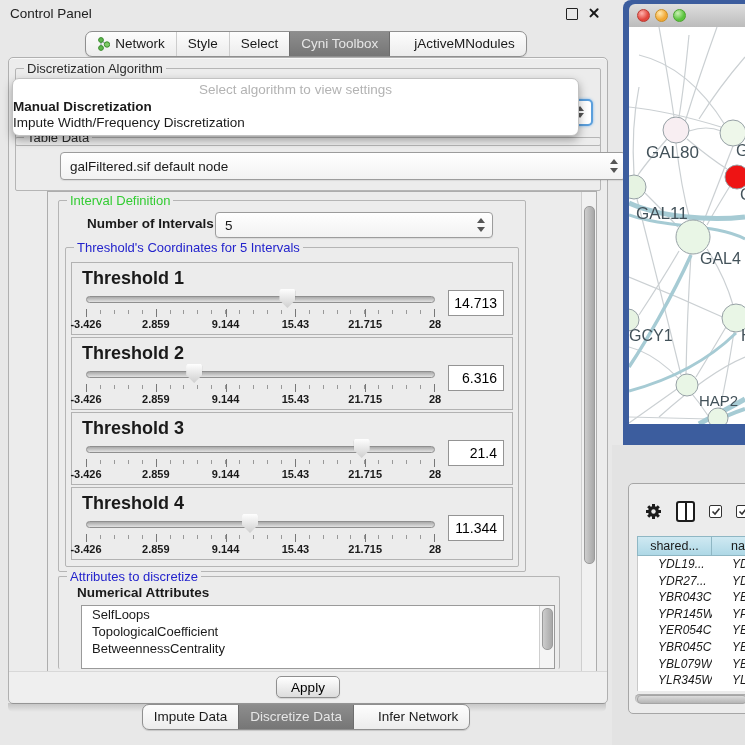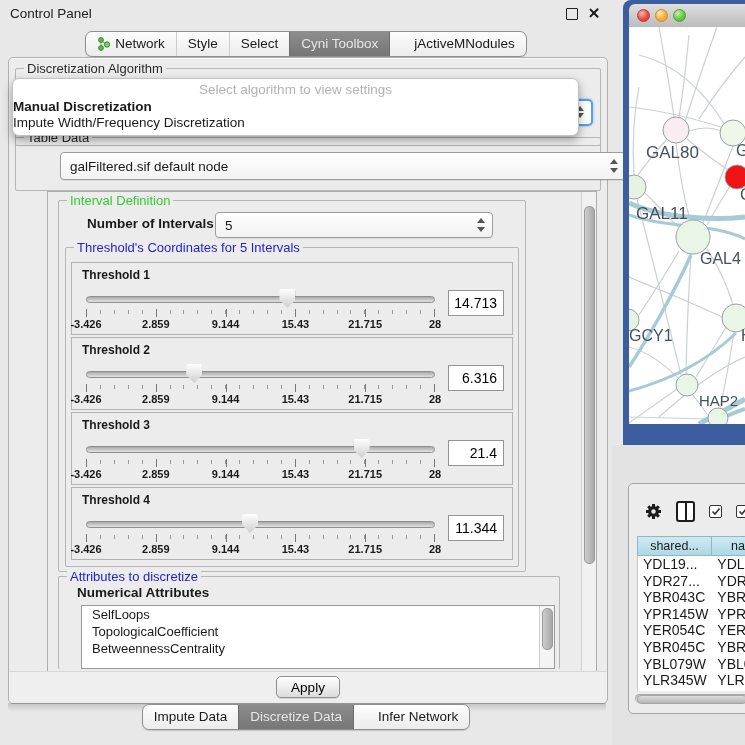--- a/index.html
+++ b/index.html
@@ -57,21 +57,21 @@
   .vsb .vthumb{position:absolute;left:2px;width:9px;border-radius:5px;background:linear-gradient(to right,#cdcdcd,#a8a8a8);border:1px solid #9a9a9a;}
 
   .g-interval{left:10px;top:8px;width:466px;height:370px;}
   .noi-row{position:absolute;left:0;top:10px;width:100%;height:26px;}
   .noi-label{position:absolute;left:28px;top:5px;font-weight:bold;font-size:13.5px;}
   .cmb-noi{left:156px;top:1px;width:276px;height:24px;}
 
   .g-thr{left:6px;top:46px;width:452px;height:318px;}
   .thr-stack{position:absolute;left:5px;top:14px;right:5px;}
   .thr-box{position:relative;border:1px solid #b2b2b2;height:71px;margin-bottom:2px;background:#ececec;}
-  .thr-title{position:absolute;left:10px;top:5px;font-weight:bold;font-size:12px;}
+  .thr-title{position:absolute;left:10px;top:5px;font-weight:bold;font-size:18px;}
   .thr-row{position:absolute;left:14px;right:8px;top:24px;bottom:2px;display:flex;align-items:flex-start;}
   .slider{position:relative;flex:1;height:44px;}
   .track{position:absolute;left:0;right:0;top:9px;height:5px;border:1px solid #8f8f8f;border-radius:4px;background:linear-gradient(#a9a9a9,#e2e2e2);}
   .thumb{position:absolute;top:2px;width:16px;height:19px;background:linear-gradient(#fefefe,#cfcfcf);clip-path:polygon(8% 0,92% 0,100% 10%,100% 58%,50% 100%,0 58%,0 10%);filter:drop-shadow(0 0 1px #777);z-index:2;}
   .ticks{position:absolute;left:0;right:0;top:22px;height:9px;}
   .ticks .minor{position:absolute;left:0;right:0;top:1px;height:4px;background:repeating-linear-gradient(to right,#999 0,#999 1px,transparent 1px,transparent 4%);border-right:1px solid #999;}
   .ticks i{position:absolute;top:0;width:1px;height:8px;background:#777;}
   .tlabels{position:absolute;left:0;right:0;top:31px;height:13px;}
   .tlabels span{position:absolute;transform:translateX(-50%);font-size:11px;font-weight:bold;white-space:nowrap;color:#1a1a1a;}
   .thr-value{width:56px;height:26px;margin-left:13px;margin-top:3px;border:1px solid #949494;background:#fff;font-size:14px;font-family:inherit;text-align:right;padding:0 6px 0 2px;box-sizing:border-box;}
@@ -112,21 +112,21 @@
   .tp-area{position:absolute;left:612px;top:445px;width:133px;height:300px;background:#e3e3e3;}
   .tp-title{position:absolute;left:21px;top:12px;font-size:13.5px;color:#222;margin-top:44px;}
   .tp-box{position:absolute;left:16px;top:38px;width:140px;height:229px;background:#ececec;border:1px solid #a6a6a6;border-radius:5px;}
   .tp-toolbar{position:absolute;left:0;top:14px;width:100%;height:26px;display:flex;align-items:center;gap:14px;padding-left:16px;box-sizing:border-box;}
   .tp-table{position:absolute;left:8px;top:52px;width:128px;}
   .tp-header{display:flex;height:20px;}
   .tp-header .hcell{box-sizing:border-box;border:1px solid #8fb7c4;border-left:none;background:linear-gradient(#cfe9f2,#aed8e6);font-size:12.5px;text-align:center;line-height:18px;overflow:hidden;white-space:nowrap;}
   .tp-header .hcell:first-child{border-left:1px solid #8fb7c4;}
   .tp-body{background:#fff;height:135px;overflow:hidden;border-left:1px solid #c9c9c9;}
   .tp-row{display:flex;height:16.6px;}
-  .tp-row .cell{box-sizing:border-box;font-size:14px;line-height:16.5px;padding-left:5px;white-space:nowrap;overflow:hidden;}
+  .tp-row .cell{box-sizing:border-box;font-size:12px;line-height:16.5px;padding-left:20px;white-space:nowrap;overflow:hidden;font-style:italic;}
   .c1{width:82px;} .c2{width:58px;}
   .hsb{position:absolute;left:6px;bottom:10px;width:120px;height:9px;border-radius:5px;background:#d2d2d2;box-shadow:inset 0 1px 2px rgba(0,0,0,.25);}
   .hsb .hthumb{position:absolute;left:2px;top:1px;height:7px;width:108px;border-radius:4px;background:linear-gradient(#dcdcdc,#b5b5b5);border:0.5px solid #a5a5a5;}
 </style>
 </head>
 <body>
 
 <div class="cp">
   <div class="cp-titlebar">
     <span class="cp-title">Control Panel</span>

